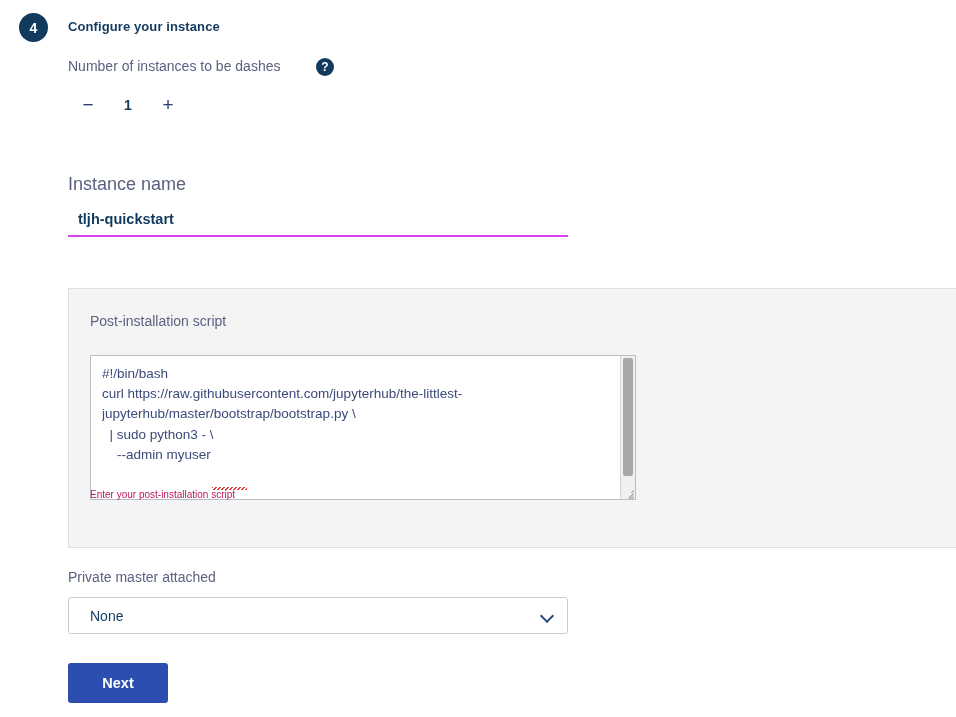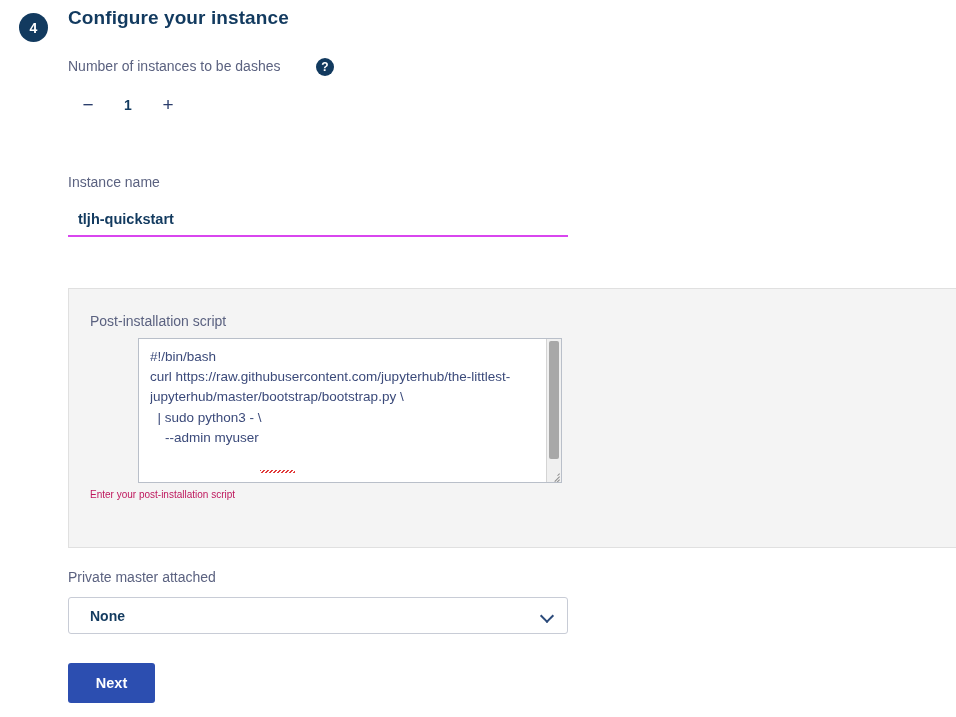--- a/index.html
+++ b/index.html
@@ -32,22 +32,22 @@
     font-size: 14px;
     font-weight: bold;
     display: flex;
     align-items: center;
     justify-content: center;
   }
 
   .section-title {
     position: absolute;
     left: 68px;
-    top: 7px;
-    font-size: 19px;
+    top: 19px;
+    font-size: 13px;
     font-weight: bold;
     color: #123a5f;
     letter-spacing: 0.1px;
   }
 
   .label-inst-count {
     position: absolute;
     left: 68px;
     top: 58px;
     font-size: 14px;
@@ -110,21 +110,21 @@
     color: #123a5f;
     font-weight: bold;
     text-decoration: none;
     cursor: pointer;
   }
 
   .label-instance-name {
     position: absolute;
     left: 68px;
     top: 174px;
-    font-size: 14px;
+    font-size: 18px;
     color: #5b6280;
   }
 
   .name-input {
     position: absolute;
     left: 68px;
     top: 203px;
     width: 500px;
     height: 34px;
     border: none;
@@ -159,27 +159,26 @@
   .script-label {
     position: absolute;
     left: 21px;
     top: 24px;
     font-size: 14px;
     color: #5b6280;
   }
   .script-box {
     position: absolute;
     left: 21px;
-    top: 49px;
-    width: 424px;
+    top: 66px;
+    width: 546px;
     height: 145px;
     background: #ffffff;
     border: 1px solid #b9bfc9;
     overflow: hidden;
-    margin-left: 48px;
   }
   .script-text {
     position: absolute;
     left: 11px;
     top: 8px;
     width: 460px;
     font-size: 13.5px;
     line-height: 20.2px;
     color: #3b4a7a;
     font-family: "Liberation Sans", sans-serif;
@@ -262,21 +261,21 @@
     border: 1px solid #c8ccd6;
     border-radius: 3px;
     background: #ffffff;
     cursor: pointer;
   }
   .select-value {
     position: absolute;
     left: 21px;
     top: 10px;
     font-size: 14px;
-    font-weight: bold;
+    font-weight: normal;
     color: #123a5f;
   }
   .chev {
     position: absolute;
     right: 14px;
     top: 13px;
     width: 11px;
     height: 11px;
   }
   .chev::before {
@@ -288,21 +287,21 @@
     height: 8px;
     border-right: 2px solid #2b4a7a;
     border-bottom: 2px solid #2b4a7a;
     transform: rotate(45deg);
   }
 
   .next-button {
     position: absolute;
     left: 68px;
     top: 663px;
-    width: 87px;
+    width: 100px;
     height: 40px;
     background: #2c4eb0;
     color: #ffffff;
     border: none;
     border-radius: 3px;
     font-family: "Liberation Sans", sans-serif;
     font-size: 14.5px;
     font-weight: bold;
     cursor: pointer;
   }

